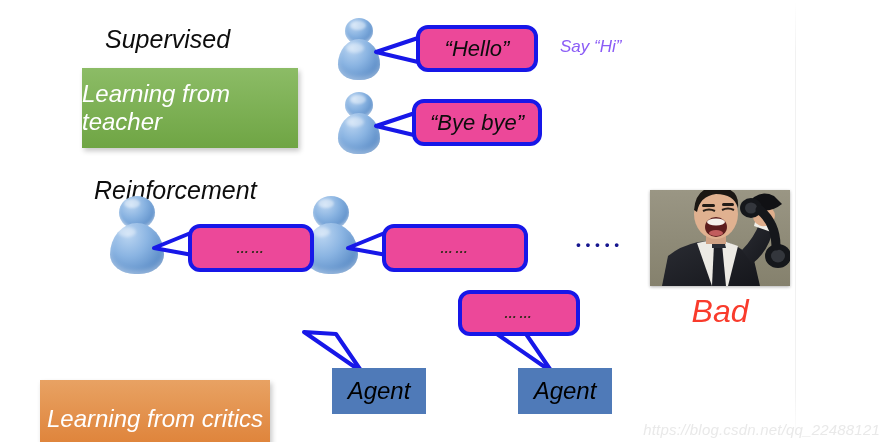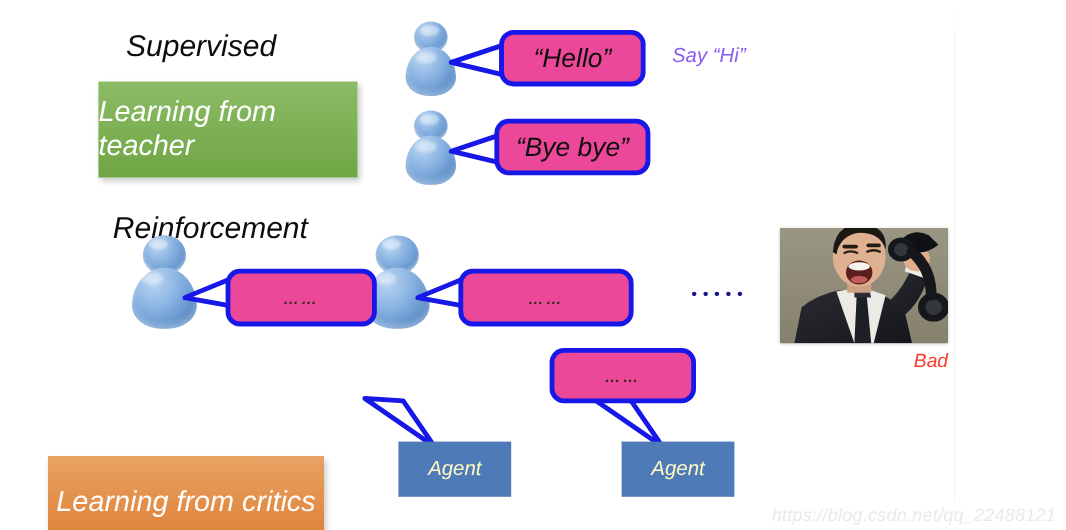--- a/index.html
+++ b/index.html
@@ -105,38 +105,38 @@
     font-size:13px;
     font-weight:bold;
     letter-spacing:5px;
     line-height:1;
   }
 
   
   .agent{
     position:absolute;
     background:#4f7ab8;
-    color:#fef9c3;
-    font-size:17px;
+    color:#000000;
+    font-size:24px;
     display:flex;align-items:center;justify-content:center;
     z-index:4;
   }
 
   
   .photo{
     position:absolute;
     left:650px;top:190px;width:140px;height:96px;
     box-shadow:0 1px 3px rgba(0,0,0,0.30);
     overflow:hidden;
     background:#8f8d7a;
   }
   .photo svg{display:block;width:100%;height:100%;}
   .bad-label{
     position:absolute;left:650px;top:292px;width:140px;
-    text-align:right;color:#f93b2c;font-size:16px;line-height:1.2;
+    text-align:center;color:#f93b2c;font-size:32px;line-height:1.2;
   }
 
   
   .watermark{
     position:absolute;right:8px;bottom:4px;
     color:#e9e9e9;
     font-size:15px;
     letter-spacing:0.2px;
     white-space:nowrap;
   }

